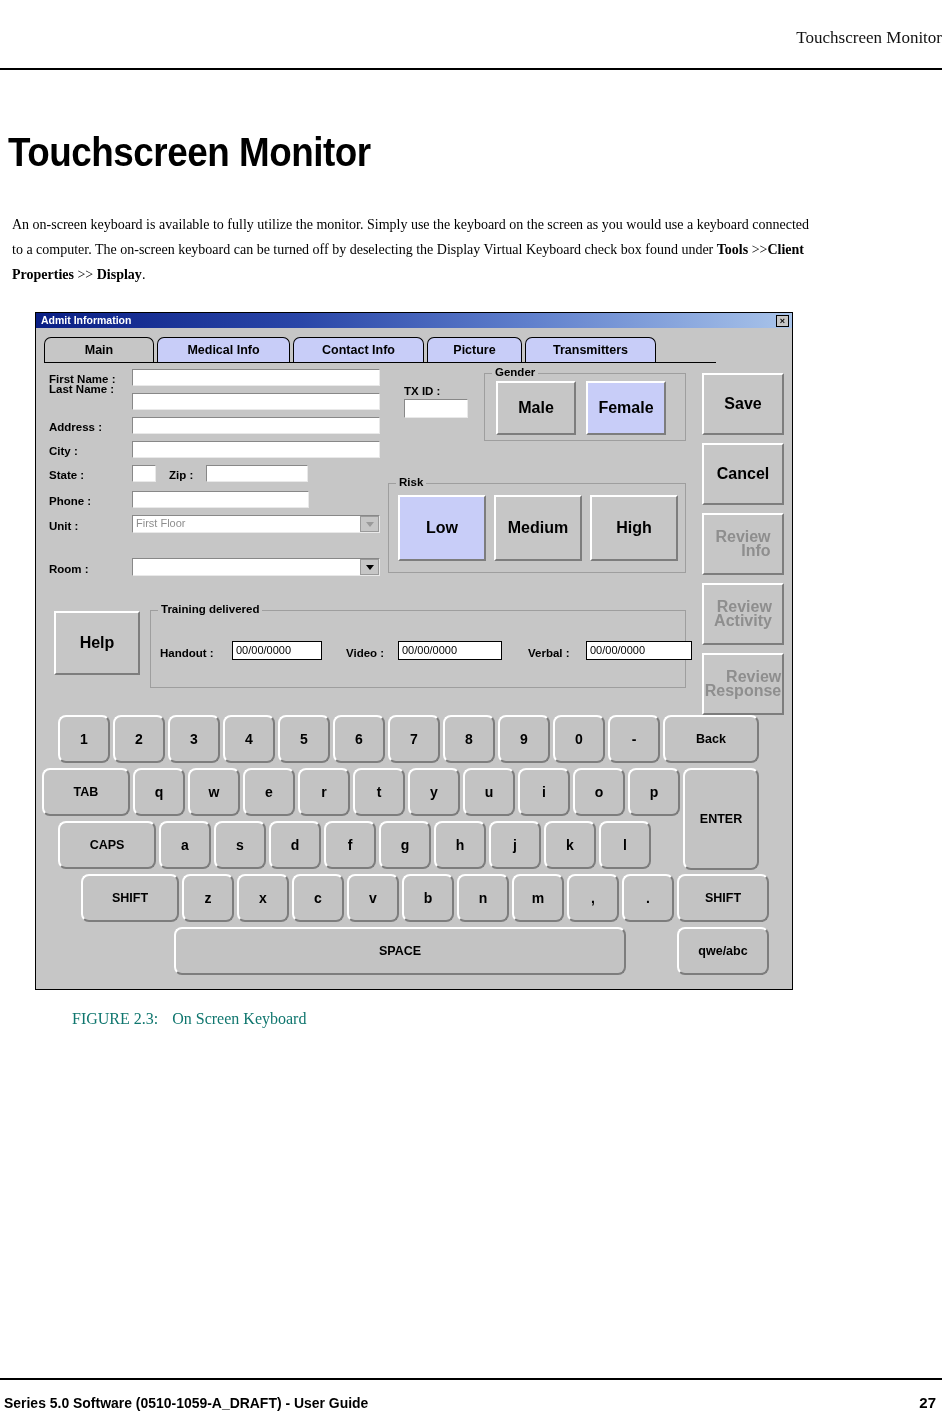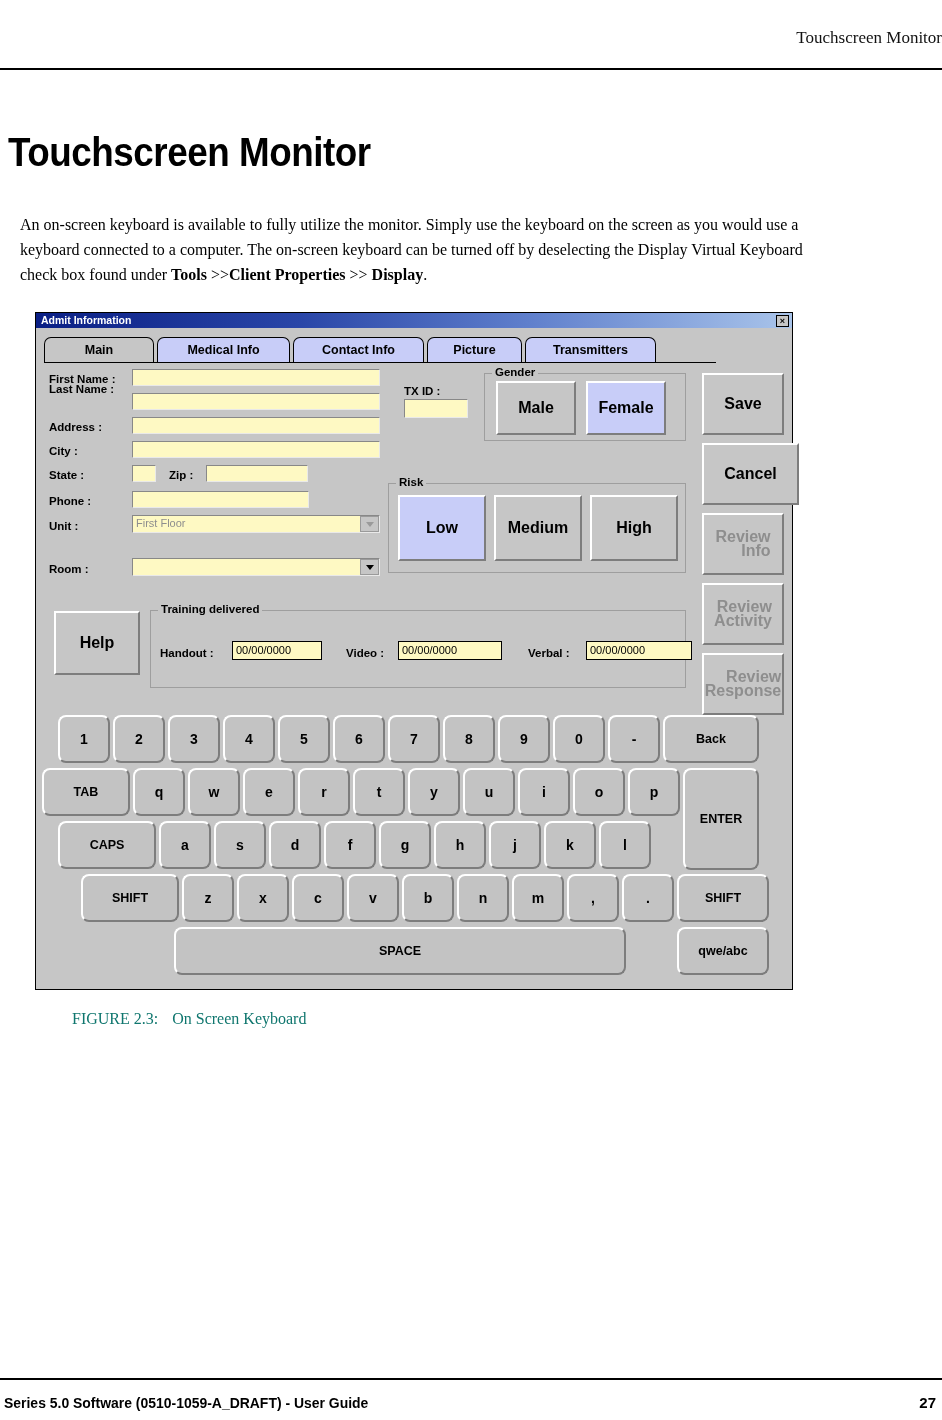--- a/index.html
+++ b/index.html
@@ -23,23 +23,23 @@
   }
 
   .doc-title{
     position:absolute;left:8px;top:130px;
     font-family:"Liberation Sans", sans-serif;
     font-weight:bold;font-size:40px;letter-spacing:-0.5px;
     color:#000;transform:scaleX(0.92);transform-origin:left top;
   }
 
   .doc-para{
-    position:absolute;left:20px;top:212px;width:800px;
+    position:absolute;left:12px;top:212px;width:800px;
     font-family:"Liberation Serif", serif;
-    font-size:16px;line-height:25px;color:#000;
+    font-size:14px;line-height:25px;color:#000;
   }
   .doc-para b{font-weight:bold;}
 
   .figure-caption{
     position:absolute;left:72px;top:1010px;
     font-family:"Liberation Serif", serif;font-size:16px;color:#0f766e;
   }
   .figure-caption .fignum{margin-right:14px;}
 
   .page-footer-rule{
@@ -96,21 +96,21 @@
   .tabline{
     position:absolute;left:8px;top:49px;width:672px;height:1px;background:#000;
   }
 
   
   .lbl{
     position:absolute;font-size:11.5px;font-weight:bold;color:#000;
     font-family:"Liberation Sans", sans-serif;white-space:nowrap;
   }
   .tfield{
-    position:absolute;background:#fef9c3;
+    position:absolute;background:#ffffff;
     border-top:1.5px solid #888;border-left:1.5px solid #888;
     border-right:1.5px solid #e9e9e9;border-bottom:1.5px solid #e9e9e9;
     box-sizing:border-box;
     text-decoration:underline;
   }
   .tfield.flat{
     border:1px solid #000;
   }
   .tfield-text{
     position:absolute;left:3px;top:1px;font-size:11px;color:#000;
@@ -274,21 +274,21 @@
   <div class="lbl" style="left:310px;top:334px;">Video :</div>
   <div class="tfield flat" style="left:362px;top:328px;width:104px;height:19px;">
     <span class="tfield-text" style="top:2px;">00/00/0000</span>
   </div>
   <div class="lbl" style="left:492px;top:334px;">Verbal :</div>
   <div class="tfield flat" style="left:550px;top:328px;width:106px;height:19px;">
     <span class="tfield-text" style="top:2px;">00/00/0000</span>
   </div>
 
   <div class="rbtn" style="left:666px;top:60px;width:82px;height:62px;">Save</div>
-  <div class="rbtn" style="left:666px;top:130px;width:97px;height:62px;">Cancel</div>
+  <div class="rbtn" style="left:666px;top:130px;width:82px;height:62px;">Cancel</div>
   <div class="rbtn disabled" style="left: 666px; top: 200px; width: 82px; height: 62px; white-space: pre-line;" style2="white-space:pre-line">Review
 Info</div>
   <div class="rbtn disabled" style="left: 666px; top: 270px; width: 82px; height: 62px; white-space: pre-line;">Review
 Activity</div>
   <div class="rbtn disabled" style="left: 666px; top: 340px; width: 82px; height: 62px; white-space: pre-line;">Review
 Response</div>
 
   <div class="kbd">
 
     <div class="key" style="left:22px;top:402px;width:52px;height:48px;">1</div>

